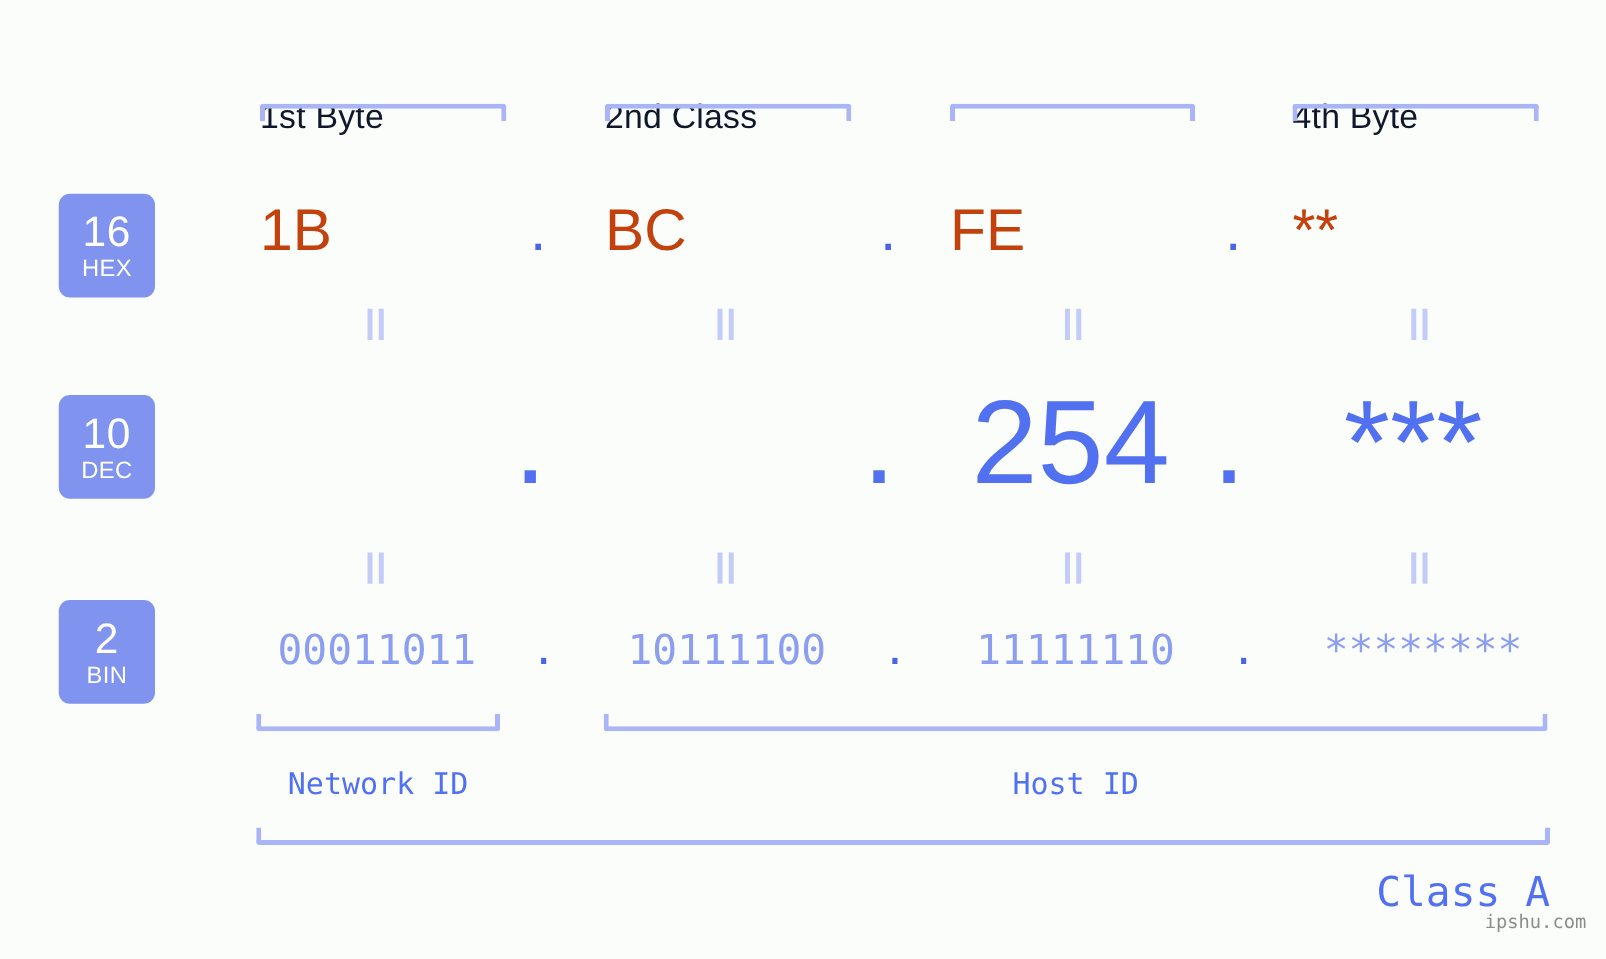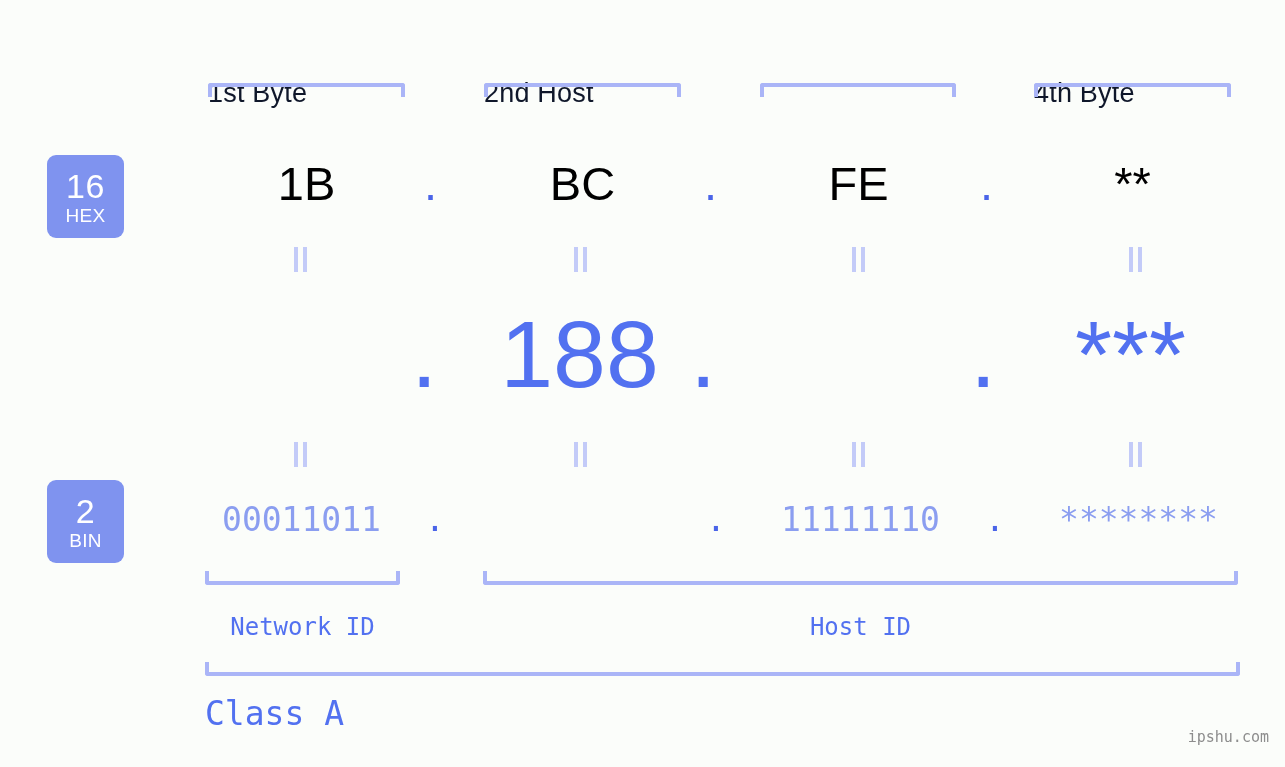--- a/index.html
+++ b/index.html
@@ -76,23 +76,23 @@
   .badge .name {
     font-size: 19px;
     font-weight: 400;
     margin-top: 3px;
     letter-spacing: 0.3px;
   }
 
   
   .hex-val {
     position: absolute;
-    text-align: center;
+    text-align: left;
     font-size: 47px;
-    color: #000000;
+    color: #c2410c;
     font-family: "Liberation Sans", sans-serif;
     white-space: nowrap;
     line-height: 1;
   }
   .hex-dot {
     position: absolute;
     font-size: 47px;
     color: #4a64e8;
     font-family: "Liberation Sans", sans-serif;
     line-height: 1;
@@ -157,21 +157,21 @@
     position: absolute;
     text-align: center;
     font-size: 24px;
     color: #5271f0;
     font-family: "DejaVu Sans Mono", monospace;
     white-space: nowrap;
     line-height: 1;
   }
   .class-label {
     position: absolute;
-    text-align: left;
+    text-align: right;
     font-size: 33px;
     color: #5271f0;
     font-family: "DejaVu Sans Mono", monospace;
     white-space: nowrap;
     line-height: 1;
   }
 
   
   .watermark {
     position: absolute;
@@ -182,21 +182,21 @@
     font-family: "DejaVu Sans Mono", monospace;
     line-height: 1;
   }
 </style>
 </head>
 <body>
 
 <div class="stage">
 
   <div class="byte-label" style="left:208px; width:197px;">1st Byte</div>
-  <div class="byte-label" style="left:484px; width:197px;">2nd Host</div>
+  <div class="byte-label" style="left:484px; width:197px;">2nd Class</div>
   <div class="byte-label" style="left:1034px; width:197px;">4th Byte</div>
 
   <div class="bracket-top" style="left:208px; top:83px; width:197px;"></div>
   <div class="bracket-top" style="left:484px; top:83px; width:197px;"></div>
   <div class="bracket-top" style="left:760px; top:83px; width:196px;"></div>
   <div class="bracket-top" style="left:1034px; top:83px; width:197px;"></div>
 
   <div class="badge" style="top:155px;">
     <span class="num">16</span>
     <span class="name">HEX</span>
@@ -223,26 +223,30 @@
     </div>
   <div class="eq" style="left:851px; top:247px;">
       <i></i>
       <i></i>
     </div>
   <div class="eq" style="left:1128px; top:247px;">
       <i></i>
       <i></i>
     </div>
 
+  <div class="badge" style="top:316px;">
+    <span class="num">10</span>
+    <span class="name">DEC</span>
+  </div>
 
   <div class="dec-dot" style="left:411px; top:307px;">.</div>
 
-  <div class="dec-val" style="left:481px; top:307px; width:197px;">188</div>
   <div class="dec-dot" style="left:690px; top:307px;">.</div>
 
+  <div class="dec-val" style="left:758px; top:307px; width:197px;">254</div>
   <div class="dec-dot" style="left:970px; top:307px;">.</div>
 
   <div class="dec-val" style="left:1032px; top:307px; width:197px;">***</div>
 
   <div class="eq" style="left:293px; top:442px;">
       <i></i>
       <i></i>
     </div>
   <div class="eq" style="left:573px; top:442px;">
       <i></i>
@@ -258,20 +262,21 @@
     </div>
 
   <div class="badge" style="top:480px;">
     <span class="num">2</span>
     <span class="name">BIN</span>
   </div>
 
   <div class="bin-val" style="left:203px; top:503px; width:197px;">00011011</div>
   <div class="bin-dot" style="left:425px; top:503px;">.</div>
 
+  <div class="bin-val" style="left:483px; top:503px; width:197px;">10111100</div>
   <div class="bin-dot" style="left:706px; top:503px;">.</div>
 
   <div class="bin-val" style="left:762px; top:503px; width:197px;">11111110</div>
   <div class="bin-dot" style="left:985px; top:503px;">.</div>
 
   <div class="bin-val" style="left:1040px; top:503px; width:197px;">********</div>
 
   <div class="bracket-bottom" style="left:205px; top:571px; width:195px;"></div>
   <div class="bracket-bottom" style="left:483px; top:571px; width:755px;"></div>
 

